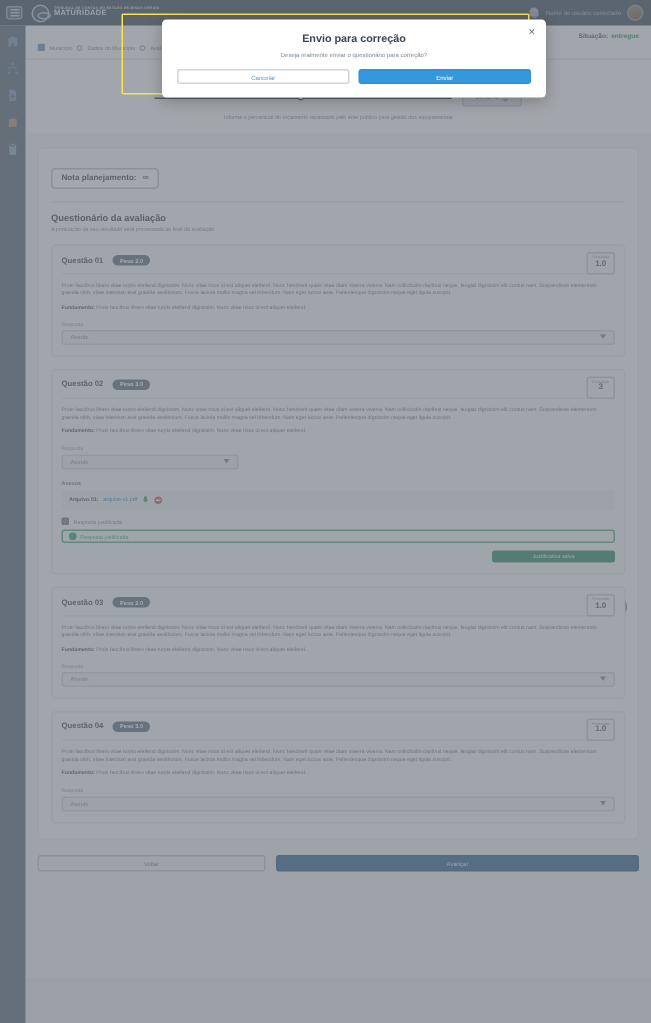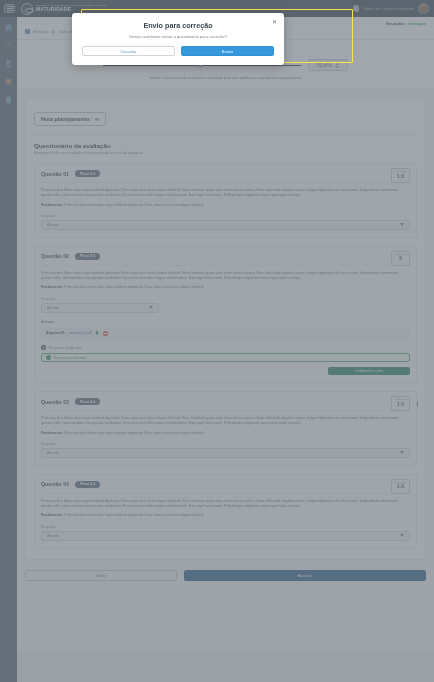--- a/index.html
+++ b/index.html
@@ -190,21 +190,21 @@
   .footer-bar { position:absolute; left:0; right:0; bottom:0; height:30px; background:#e4e8ea; z-index:3;}
 
   
   .hl-frame {
     position:absolute; left:81px; top:9px; width:272px; height:54px;
     border:1.6px solid #ffe14d; border-radius:1px; z-index:60; pointer-events:none;
   }
 
   
   .modal {
-    position:absolute; left:72px; top:13px; width:212px;
+    position:absolute; left:108px; top:13px; width:256px;
     background:#ffffff; border-radius:3px; z-index:70;
     box-shadow:0 2px 10px rgba(0,0,0,.25); padding:8px 10px 9px 10px;
   }
   .modal-close {
     position:absolute; right:7px; top:6px; font-size:6px; color:#6b7680; cursor:pointer; line-height:1;
   }
   .modal-title { text-align:center; font-size:7.2px; font-weight:700; color:#3a4750; }
   .modal-sub { text-align:center; font-size:4px; color:#7e8a93; margin-top:4px; }
   .modal-actions { display:flex; gap:6px; margin-top:7px; }
   .btn-cancel {

